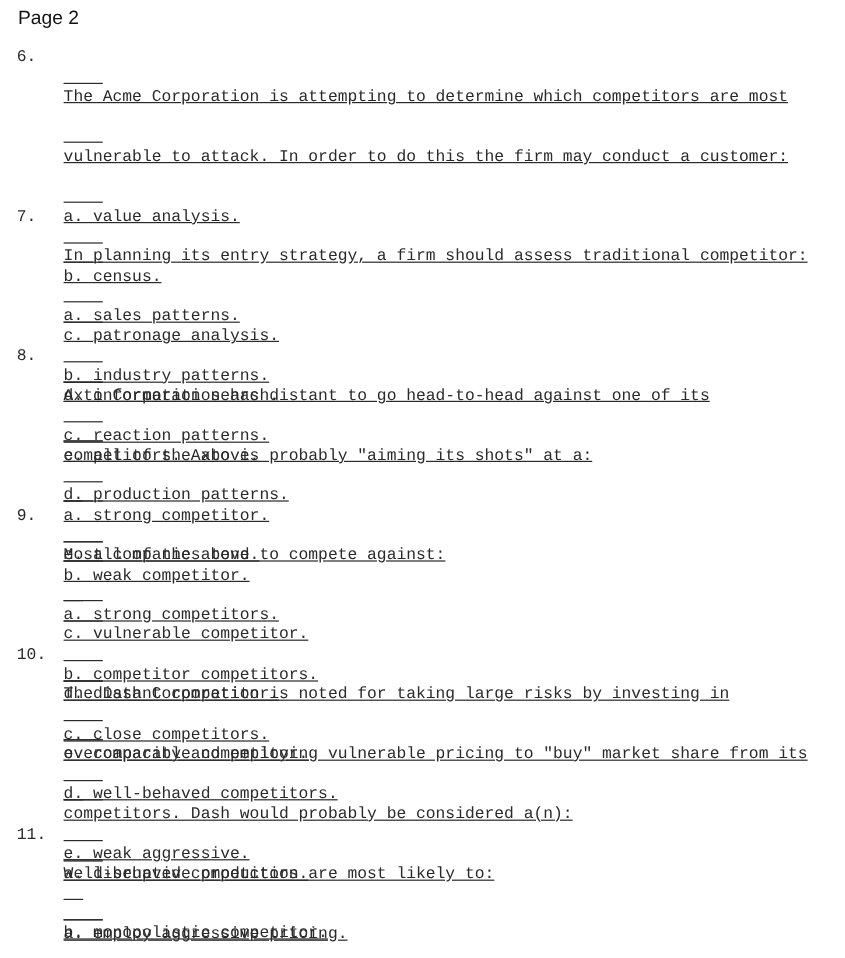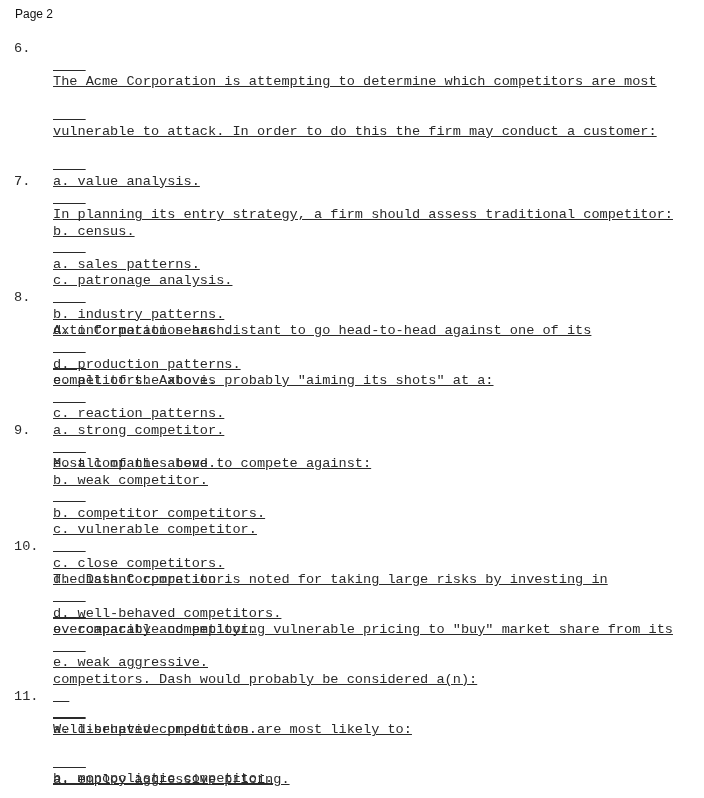--- a/index.html
+++ b/index.html
@@ -1,17 +1,17 @@
 <!DOCTYPE html>
 <html><head>
 <meta charset="utf-8">
 <style>
   html, body { margin: 0; padding: 0; background: #ffffff; }
   body { width: 704px; height: 798px; position: relative; overflow: hidden; color: #1a1a1a; }
-  .page-title { position: absolute; left: 15px; top: 7px; font-family: "Liberation Sans", sans-serif; font-size: 12px; color: #111; }
+  .page-title { position: absolute; left: 15px; top: 7px; font-family: "Liberation Sans", sans-serif; font-size: 16px; color: #111; }
   .question { position: absolute; left: 0; width: 704px; font-family: "Liberation Mono", monospace; font-size: 13.6px; line-height: 16.6px; color: #2a2a2a; }
   .q-num { position: absolute; left: 14px; top: 0; }
   .q-body { margin-left: 53px; white-space: pre; text-decoration: underline; }
   .q-stem-line { display: block; }
   .q-option { display: block; }
 </style>
 </head>
 <body>
 
 <div class="page-title">Page 2</div>
@@ -28,22 +28,22 @@
     <span class="q-option">e. all of the above.</span>
   </div>
 </div>
 
 <div class="question" style="top:174px;">
   <span class="q-num">7.</span>
   <div class="q-body">
     <span class="q-stem-line">In planning its entry strategy, a firm should assess traditional competitor:</span>
     <span class="q-option">a. sales patterns.</span>
     <span class="q-option">b. industry patterns.</span>
+    <span class="q-option">c. reaction patterns.</span>
     <span class="q-option">d. production patterns.</span>
-    <span class="q-option">c. reaction patterns.</span>
     <span class="q-option">e. all of the above.</span>
   </div>
 </div>
 
 <div class="question" style="top:290px;">
   <span class="q-num">8.</span>
   <div class="q-body">
     <span class="q-stem-line">Axto Corporation has distant to go head-to-head against one of its</span>
     <span class="q-stem-line">competitors. Axto is probably "aiming its shots" at a:</span>
     <span class="q-option">a. strong competitor.</span>
@@ -51,20 +51,21 @@
     <span class="q-option">c. vulnerable competitor.</span>
     <span class="q-option">d. distant competitor.</span>
     <span class="q-option">e. comparable competitor.</span>
   </div>
 </div>
 
 <div class="question" style="top:423px;">
   <span class="q-num">9.</span>
   <div class="q-body">
     <span class="q-stem-line">Most companies tend to compete against:</span>
+    <span class="q-option">a. strong competitors.</span>
     <span class="q-option">b. competitor competitors.</span>
     <span class="q-option">c. close competitors.</span>
     <span class="q-option">d. well-behaved competitors.</span>
     <span class="q-option">e. weak aggressive.</span>
   </div>
 </div>
 
 <div class="question" style="top:539px;">
   <span class="q-num">10.</span>
   <div class="q-body">

